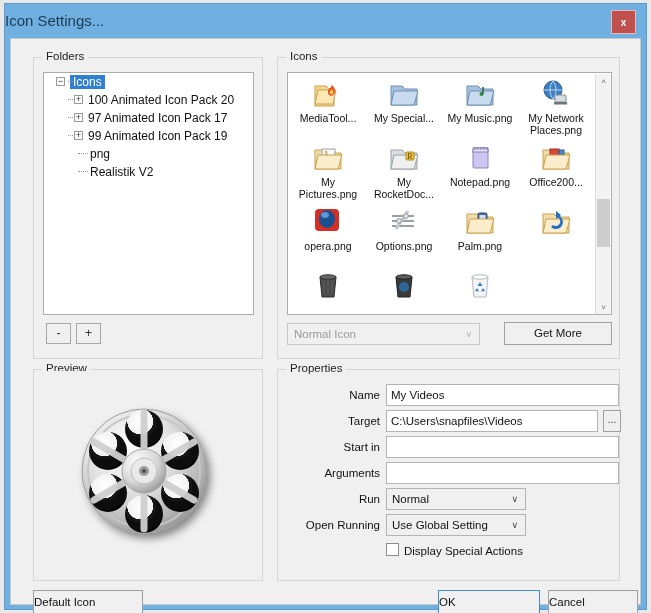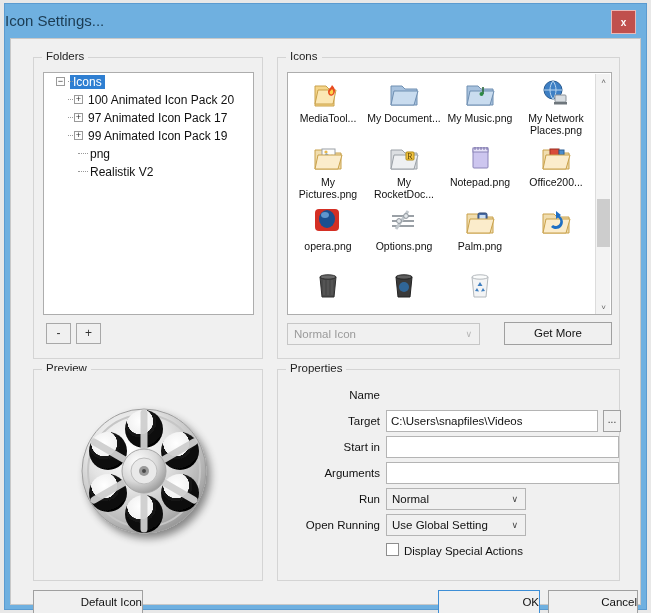--- a/index.html
+++ b/index.html
@@ -324,21 +324,21 @@
 
   
   .btn {
     position: absolute;
     height: 24px;
     background: #f0f0f0;
     border: 1px solid #a0a0a0;
     box-sizing: border-box;
     font-size: 11.5px;
     line-height: 22px;
-    text-align: right;
+    text-align: left;
     color: #111;
     cursor: pointer;
   }
   #btn-default { left: 22px;  top: 551px; width: 110px; }
   #btn-ok      { left: 427px; top: 551px; width: 102px;
                  border: 1px solid #3d8ed6; }
   #btn-cancel  { left: 537px; top: 551px; width: 90px; }
 </style>
 </head>
 <body>
@@ -409,21 +409,21 @@
           </div>
 
 
           <div class="icon-cell">
             <div class="icon-art">
               <svg width="36" height="34" viewBox="0 0 36 34">
                 <path d="M5 9h11l3 3h12v16H5z" fill="#a8c2de" stroke="#6f8fb2"></path>
                 <path d="M8 14h24l-4 14H5z" fill="#c9dcef" stroke="#6f8fb2"></path>
               </svg>
             </div>
-            <div class="icon-caption">My Document...</div>
+            <div class="icon-caption">My Special...</div>
           </div>
 
           <div class="icon-cell">
             <div class="icon-art">
               <svg width="36" height="34" viewBox="0 0 36 34">
                 <path d="M5 9h11l3 3h12v16H5z" fill="#a8c2de" stroke="#6f8fb2"></path>
                 <path d="M8 14h24l-4 14H5z" fill="#c9dcef" stroke="#6f8fb2"></path>
                 <path d="M21 10v7" stroke="#2c6a3a" stroke-width="1.6"></path>
                 <circle cx="19.5" cy="17" r="2" fill="#2c8a44"></circle>
               </svg>
@@ -652,20 +652,21 @@
           </g>
         </svg>
       </div>
     </div>
 
     <div class="group" id="grp-props">
       <div class="group-label">Properties</div>
 
       <div class="row" style="top:14px">
         <div class="field-label">Name</div>
+        <div class="text-input" style="width:233px">My Videos</div>
       </div>
 
       <div class="row" style="top:40px">
         <div class="field-label">Target</div>
         <div class="text-input" style="width:212px">C:\Users\snapfiles\Videos</div>
         <div id="btn-browse">...</div>
       </div>
 
       <div class="row" style="top:66px">
         <div class="field-label">Start in</div>

